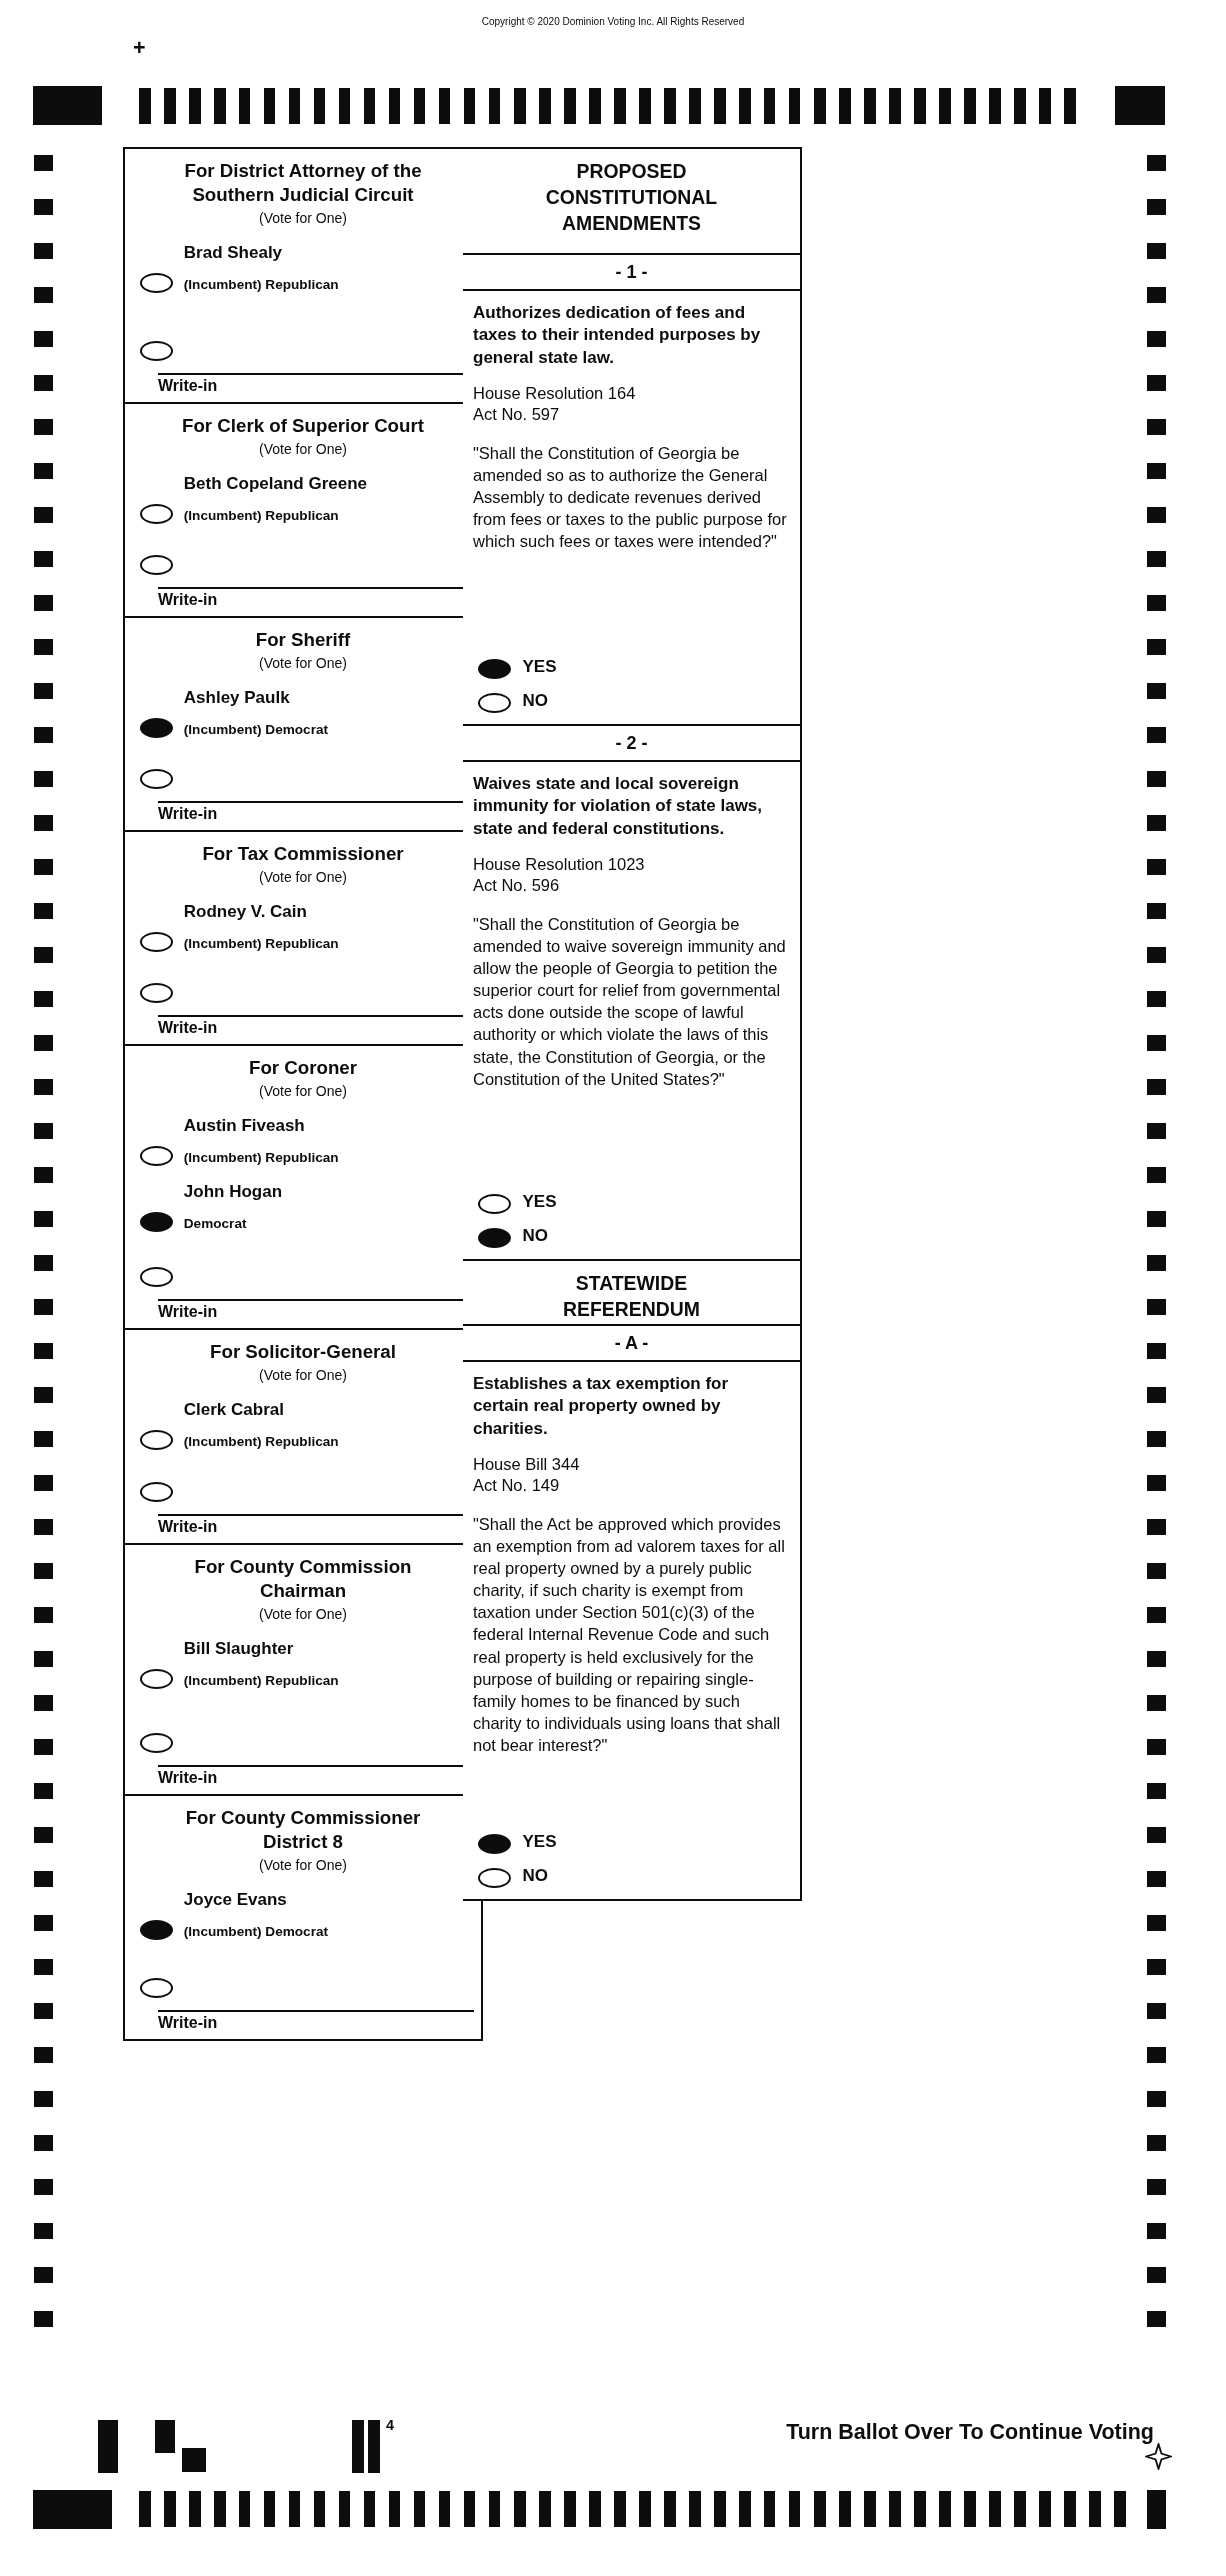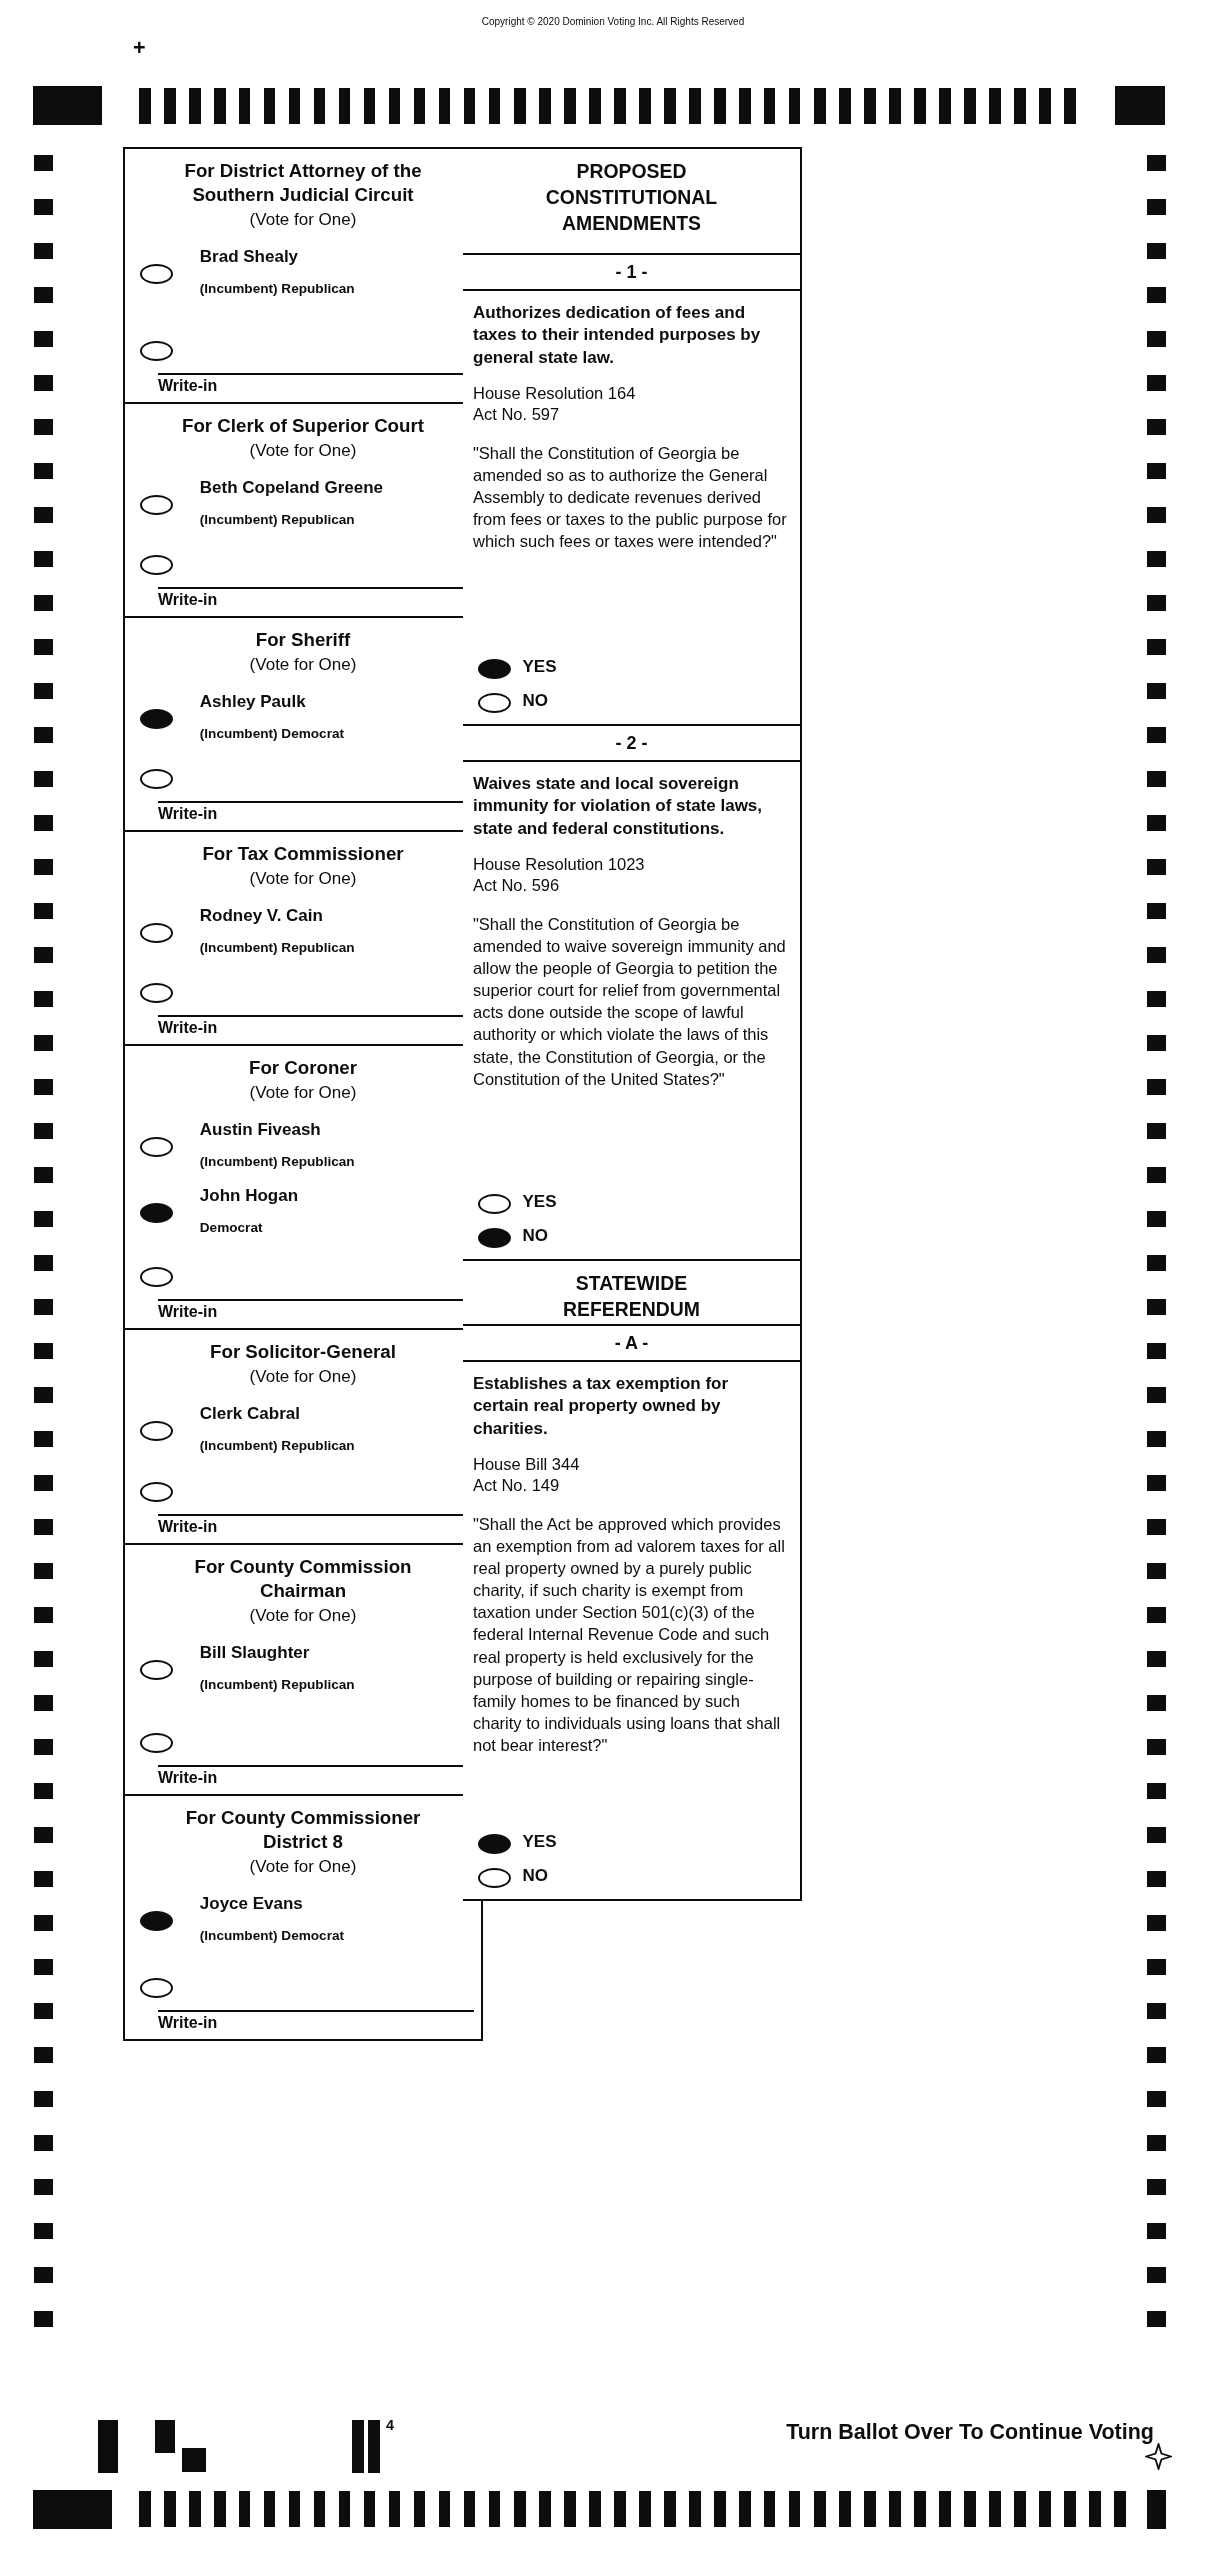--- a/index.html
+++ b/index.html
@@ -20,22 +20,22 @@
   .copyright { position:absolute; top:16px; left:0; width:100%; text-align:center; font-size:10px; }
   .reg-plus { position:absolute; left:133px; top:36px; font-size:21.5px; font-weight:bold; }
   
   .col-left { position:absolute; left:123px; top:147px; width:360px; box-sizing:border-box;
     border:2.9px solid #0d0d0d; background:#fff; }
   .contest { box-sizing:border-box; display:flex; flex-direction:column;
     border-bottom:2.9px solid #0d0d0d; }
   .contest:last-child { border-bottom:none; }
   .c-title { font-weight:bold; font-size:18.7px; line-height:1.28; white-space:pre-line;
     text-align:center; padding:10px 17px 0; }
-  .c-inst { font-size:17px; text-align:center; padding:2.9px 0 1.4px; }
-  .cand { display:flex; align-items:center; padding:0 5.7px 0 15px; margin-top:16px;gap:16px; }
+  .c-inst { font-size:14px; text-align:center; padding:2.9px 0 1.4px; }
+  .cand { display:flex; align-items:flex-end; padding:0 5.7px 0 15px; margin-top:16px; }
   .oval { flex:none; width:29px; height:16px; border:2.2px solid #0d0d0d; border-radius:50%;
     background:#fff; margin-top:3.6px; }
   .oval.filled { background:#0d0d0d; }
   .cand-t { margin-left:10.8px; }
   .cand-name { display:block; font-weight:bold; font-size:17px; line-height:1.15; }
   .cand-detail { display:block; font-weight:bold; font-size:13.6px; line-height:1.2; margin-top:14px; }
   .wi-block { margin-top:auto; }
   .wi-oval-row { margin-top:7.2px; }
   .wi-line { border-top:2.9px solid #0d0d0d; margin:11.5px 7.2px 0 33px; }
   .wi-label { font-weight:bold; font-size:16px; margin:2.2px 7.2px 7.2px 33px; }

